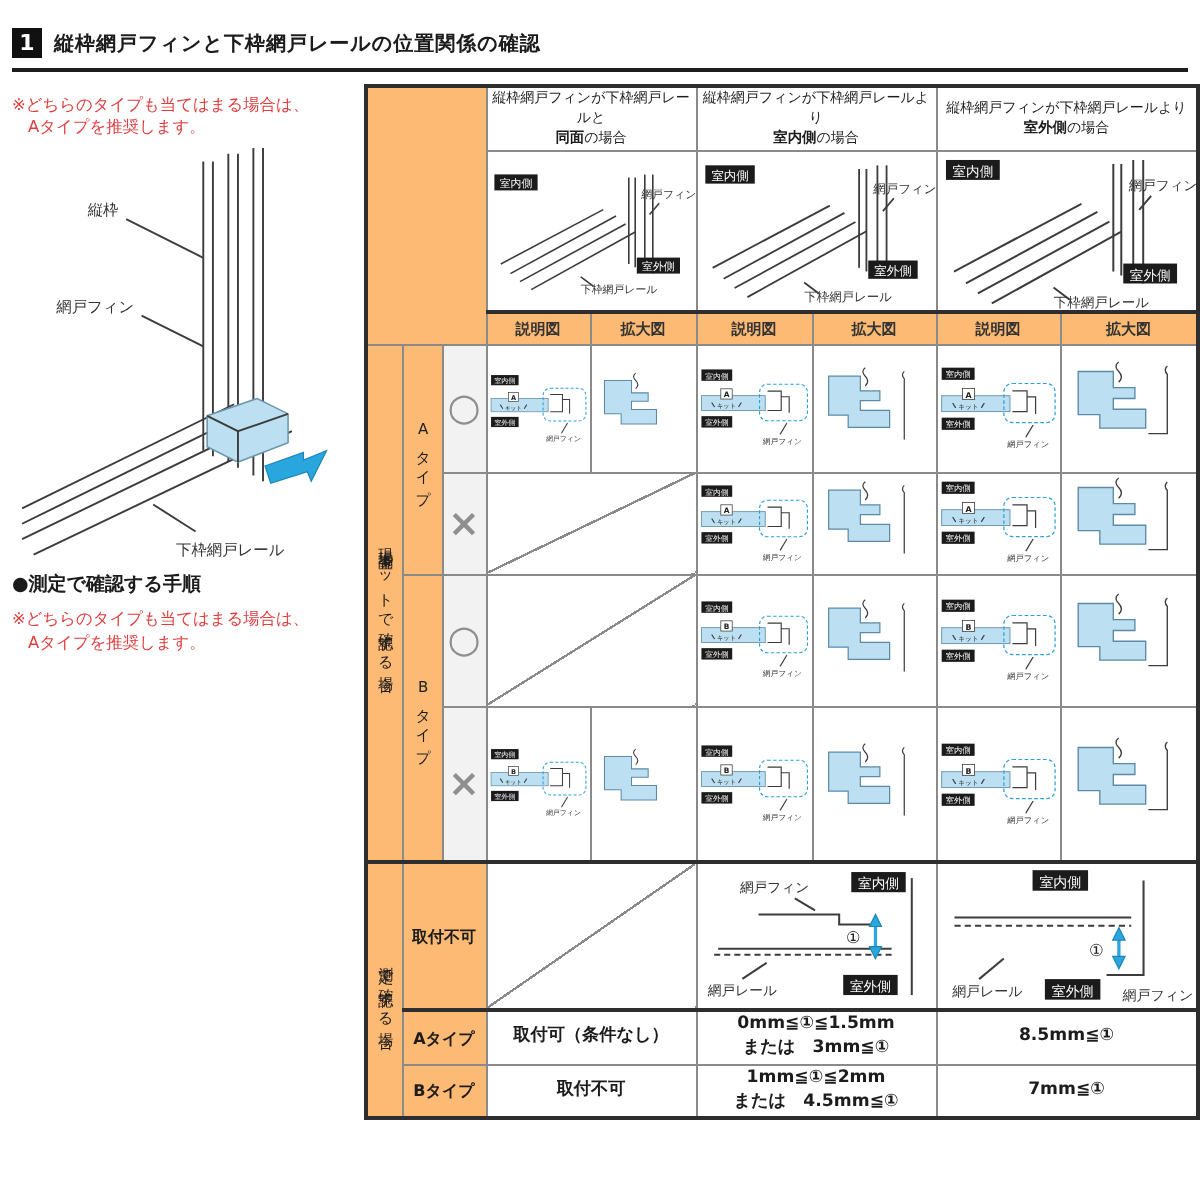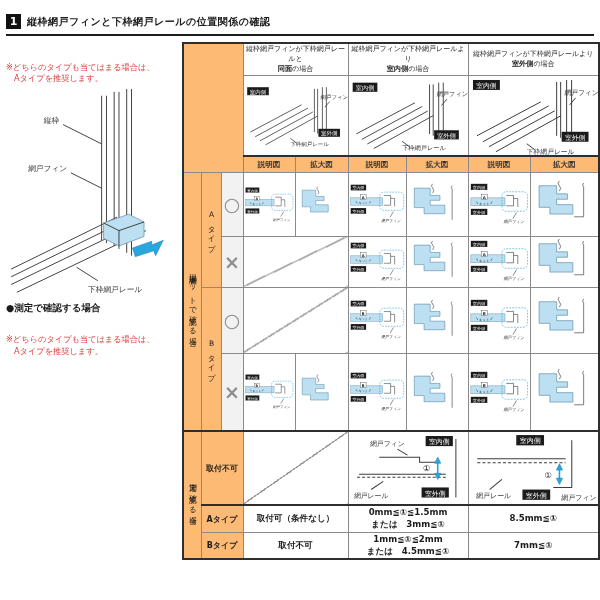--- a/index.html
+++ b/index.html
@@ -9,21 +9,21 @@
   .title-bar{display:flex;align-items:center;gap:6px;margin:14px 6px 0 6px;
              padding-bottom:5px;border-bottom:2px solid #1c1c1c;}
   .num-box{width:15px;height:15px;background:#111;color:#fff;font-size:11px;font-weight:bold;
            display:flex;align-items:center;justify-content:center;flex:0 0 auto;}
   .title-text{font-size:10px;font-weight:bold;letter-spacing:.5px;}
   
   .content{display:flex;padding:6px 2px 0 6px;}
   .left-panel{width:172px;flex:0 0 auto;padding-right:4px;}
   .sec-head{font-size:9.5px;font-weight:bold;margin:2px 0 3px 0;line-height:1.3;}
   .body-txt{font-size:8.6px;line-height:1.4;margin:0 0 2px 0;text-align:justify;}
-  .note{font-size:8.2px;line-height:1.35;color:#e03c3c;margin:20px 0 0 0;}
+  .note{font-size:8.2px;line-height:1.35;color:#e03c3c;margin:5px 0 0 0;}
   .note .ind{padding-left:8px;display:block;}
   .main-diagram{display:block;margin:4px auto 2px auto;}
   
   table.grid{border-collapse:collapse;table-layout:fixed;width:416px;
              border:2px solid #2e2e2e;font-size:8px;}
   table.grid td{border:1px solid #8a8a8a;padding:0;overflow:hidden;vertical-align:middle;}
   td.tl{border-left:2px solid #2e2e2e;}
   tr.tt td{border-top:2px solid #2e2e2e;}
   td.corner,td.glabel,td.shead,td.vlabel{background:#fdba74;}
   td.chead{background:#fff;font-size:7px;text-align:center;line-height:1.45;}
@@ -96,21 +96,21 @@
           <line x1="8" y1="212" x2="142" y2="148"></line>
           <line x1="2" y1="188" x2="112" y2="134"></line>
         </g>
         <polygon points="98,140 124,131 140,139 140,154 114,164 98,156" class="bf"></polygon>
         <path d="M98,140 l16,8 l26,-9 M114,148 v16" class="tn"></path>
         <polygon points="128,166 148,159 148,163 160,158 152,174 150,169 131,175" class="arrw"></polygon>
         <path d="M70,186 l22,14" class="tn"></path>
         <text x="110" y="212" class="ml">下枠網戸レール</text>
       </svg>
 
-      <div class="sec-head">●測定で確認する場合</div>
+      <div class="sec-head">●測定で確認する手順</div>
       <p class="note">
         <span>※どちらのタイプも当てはまる場合は、</span>
         <span class="ind">Aタイプを推奨します。</span>
       </p>
     </div>
 
     <table class="grid">
       <colgroup>
         <col style="width:18px">
           <col style="width:20px">

